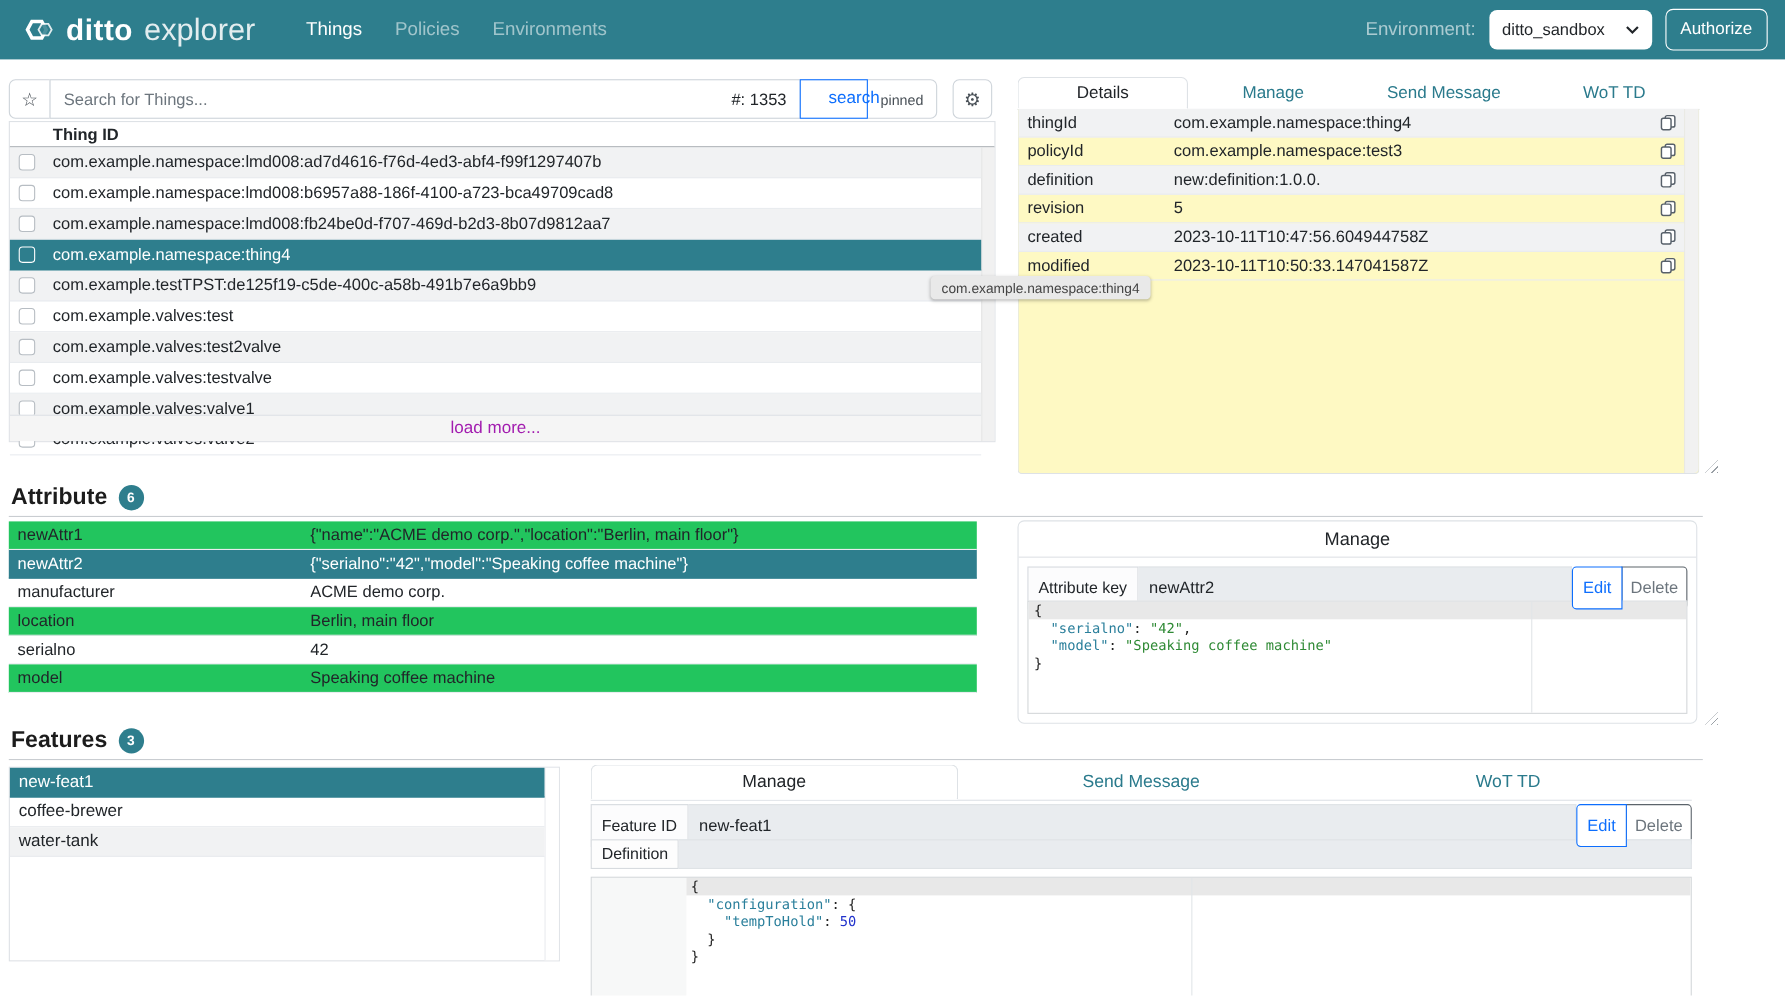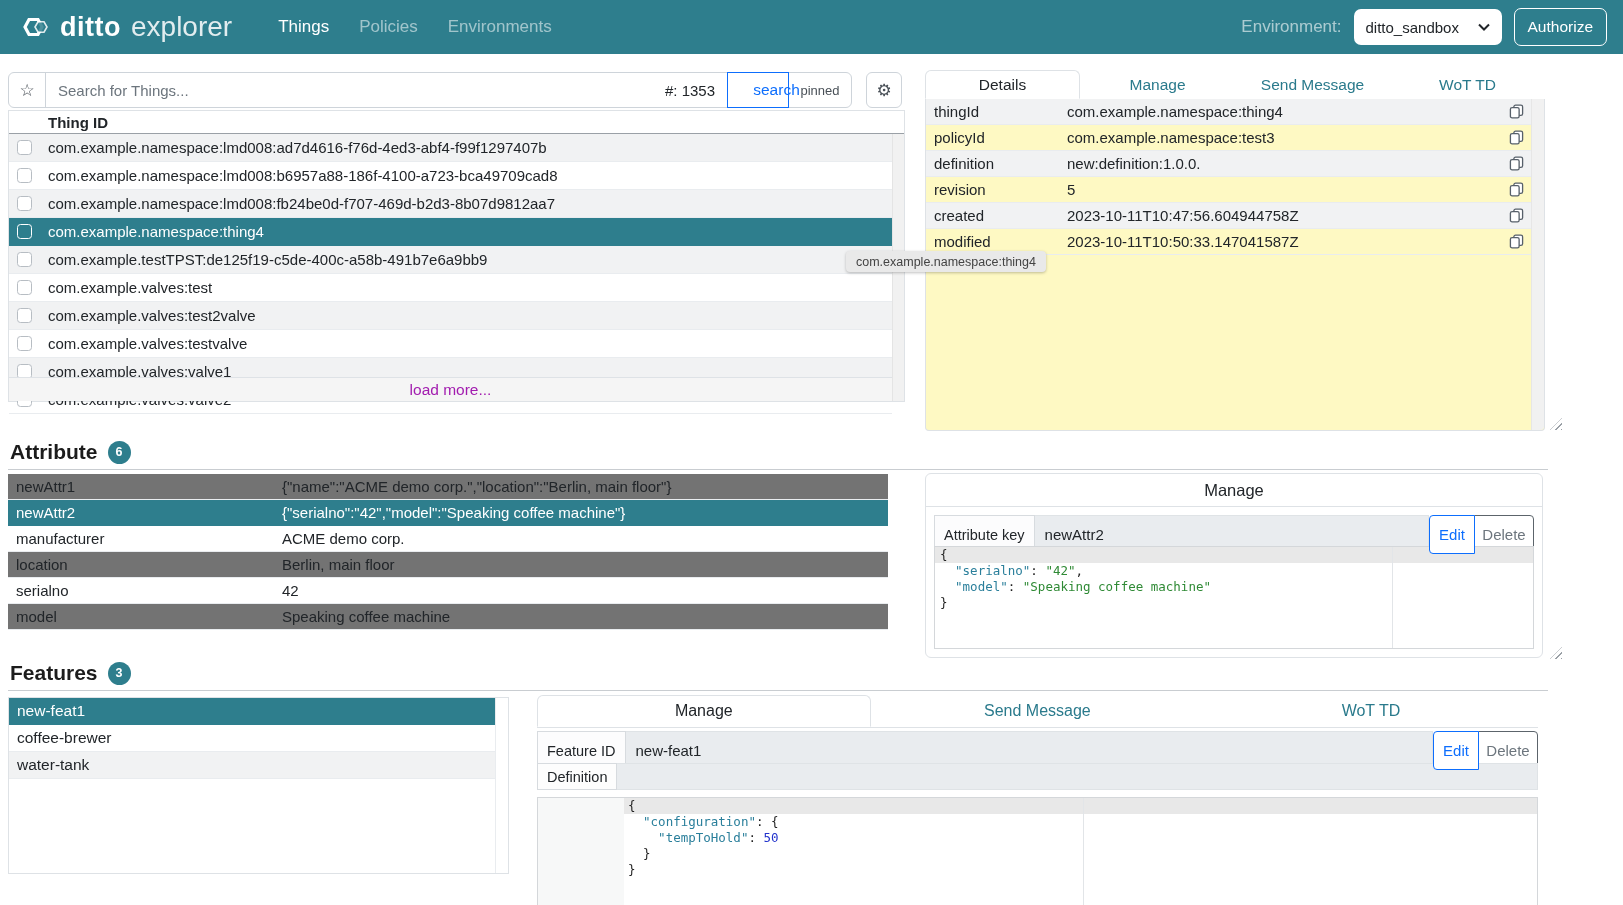--- a/index.html
+++ b/index.html
@@ -93,21 +93,21 @@
   #attributes-h { top:440px; } #features-h { top:661px; }
   .count-badge { width:23px; height:23px; border-radius:50%; background:#2e7e8d; color:#fff;
     font-size:12.5px; font-weight:700; display:flex; align-items:center; justify-content:center; }
   .hr { position:absolute; left:8px; width:1540px; height:0; border-top:1px solid #c9cdd1; }
   #hr-attr { top:469px; } #hr-feat { top:690px; }
 
   
   .attr-table { position:absolute; left:8px; top:474px; width:880px; }
   .a-row { height:26px; display:flex; align-items:center; font-size:15px;
     border-bottom:1px solid #e9ecef; cursor:pointer; }
-  .a-row.striped { background:#737373; }
+  .a-row.striped { background:#22c55e; }
   .a-row.selected { background:#2e7e8d; color:#fff; border-bottom-color:#2e7e8d; }
   .a-key { width:274px; padding-left:8px; flex:0 0 auto; }
   .a-val { flex:1; white-space:nowrap; overflow:hidden; }
 
   
   .attr-card { position:absolute; left:925px; top:473px; width:618px; height:185px;
     border:1px solid #dee2e6; border-radius:6px; background:#fff; }
   .m-head { height:33px; display:flex; align-items:center; justify-content:center;
     font-size:16.5px; border-bottom:1px solid #dee2e6; }
   .kv-row { display:flex; height:39px; }

